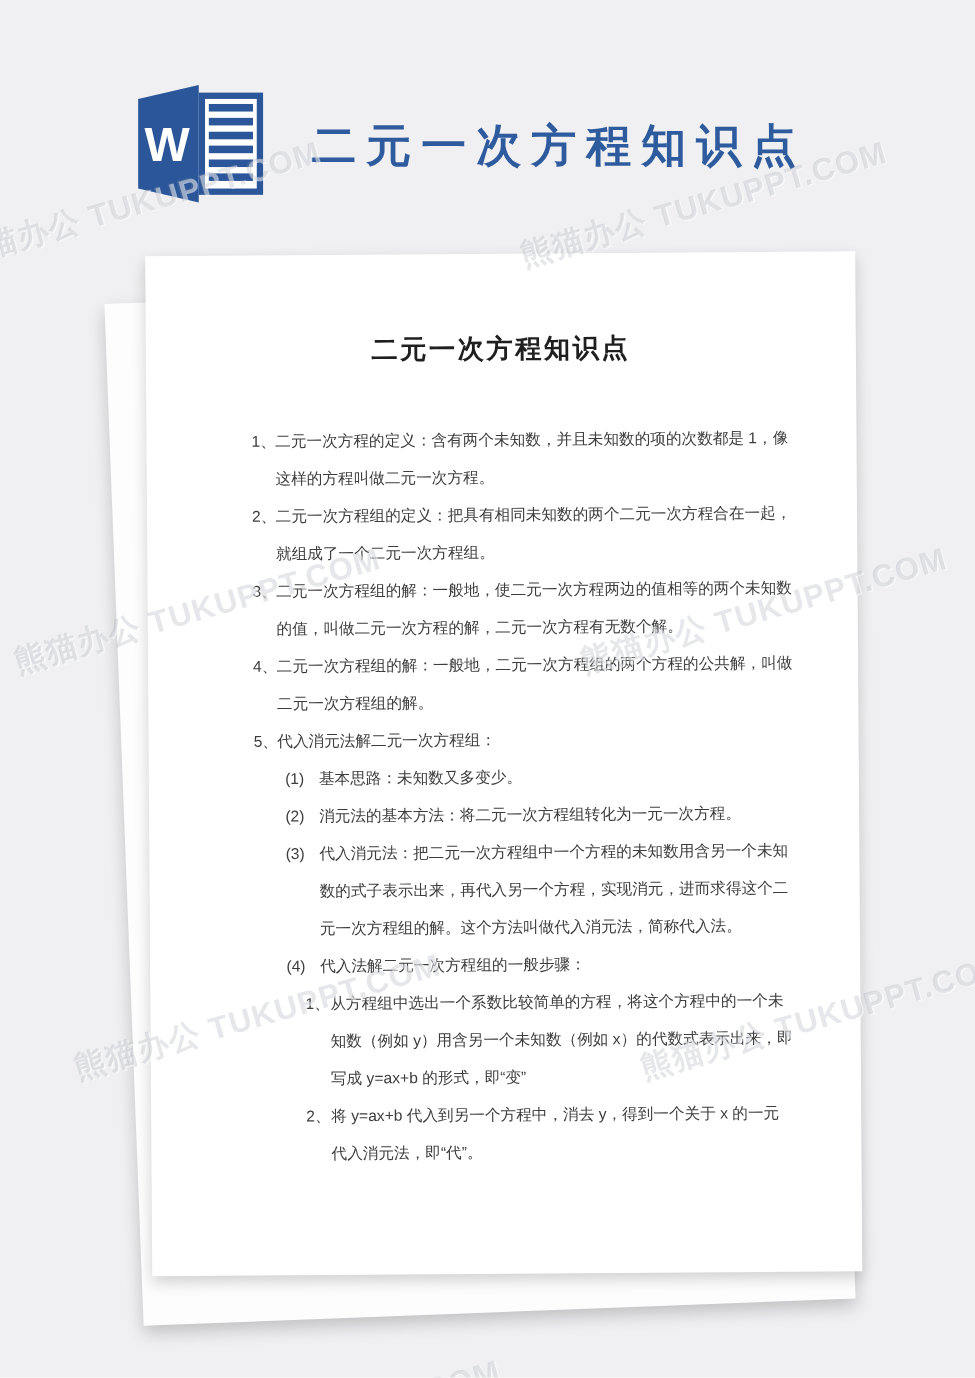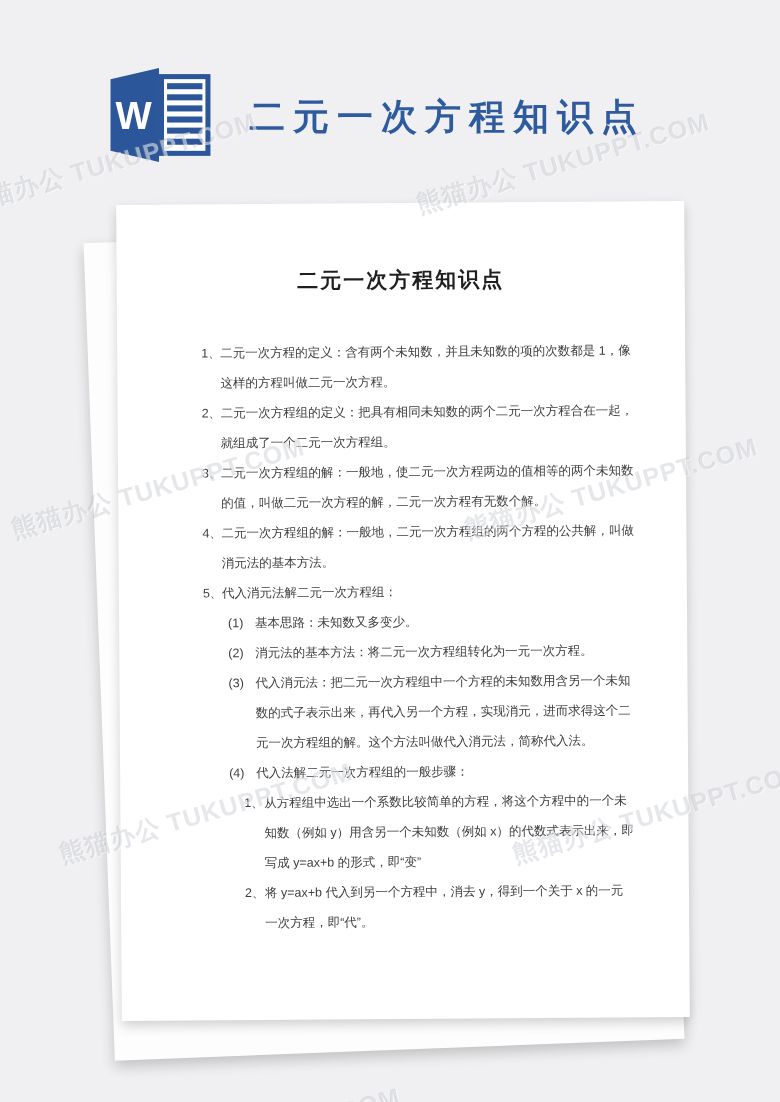--- a/index.html
+++ b/index.html
@@ -94,21 +94,21 @@
         <span>二元一次方程组的解：一般地，使二元一次方程两边的值相等的两个未知数</span>
       </div>
     <div class="ln l1c">
         <span>的值，叫做二元一次方程的解，二元一次方程有无数个解。</span>
       </div>
     <div class="ln l1">
         <span class="num">4、</span>
         <span>二元一次方程组的解：一般地，二元一次方程组的两个方程的公共解，叫做</span>
       </div>
     <div class="ln l1c">
-        <span>消元法的基本方法。</span>
+        <span>二元一次方程组的解。</span>
       </div>
     <div class="ln l1">
         <span class="num">5、</span>
         <span>代入消元法解二元一次方程组：</span>
       </div>
     <div class="ln l2">
         <span class="num">(1)</span>
         <span>基本思路：未知数又多变少。</span>
       </div>
     <div class="ln l2">
@@ -137,21 +137,21 @@
         <span>知数（例如 y）用含另一个未知数（例如 x）的代数式表示出来，即</span>
       </div>
     <div class="ln l3c">
         <span>写成 y=ax+b 的形式，即“变”</span>
       </div>
     <div class="ln l3">
         <span class="num">2、</span>
         <span>将 y=ax+b 代入到另一个方程中，消去 y，得到一个关于 x 的一元</span>
       </div>
     <div class="ln l3c">
-        <span>一次方程，即“代”。</span>
+        <span>代入消元法，即“代”。</span>
       </div>
   </div>
 </div>
 
 <div class="wm-layer">
   <span class="wm" style="left:110px;top:163px;">熊猫办公 TUKUPPT.COM</span>
   <span class="wm" style="left:563px;top:163px;">熊猫办公 TUKUPPT.COM</span>
   <span class="wm" style="left:158px;top:488px;">熊猫办公 TUKUPPT.COM</span>
   <span class="wm" style="left:611px;top:488px;">熊猫办公 TUKUPPT.COM</span>
   <span class="wm" style="left:206px;top:813px;">熊猫办公 TUKUPPT.COM</span>

